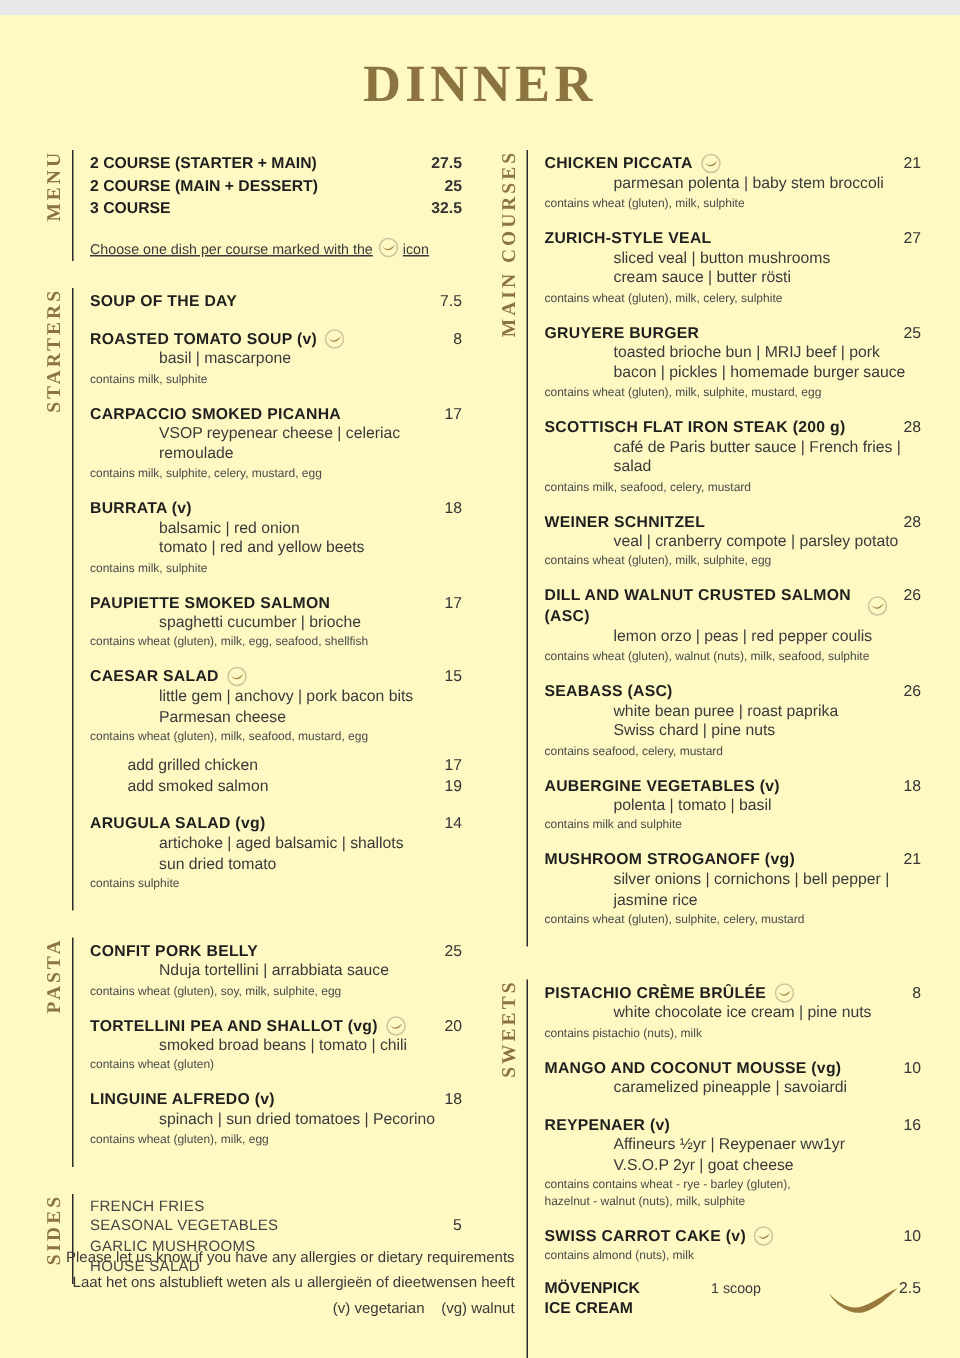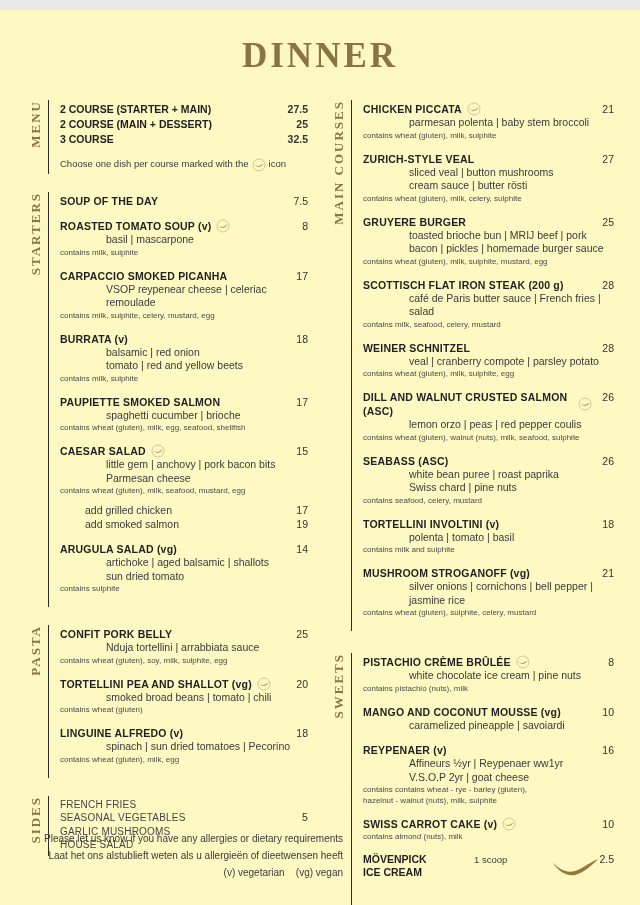--- a/index.html
+++ b/index.html
@@ -22,21 +22,21 @@
   .side-label {
     position:absolute; top:0; left:3px;
     transform-origin:0 0; transform:rotate(-90deg) translateX(-100%);
     white-space:nowrap;
     font-family:"Liberation Serif", serif; font-weight:700;
     font-size:13px; letter-spacing:2px; color:#8c7440;
   }
   .section-content { flex:1; border-left:1.2px solid #2b2b2b; padding:2px 0 2px 11px; min-height:56px; }
 
   .menu-row { display:flex; justify-content:space-between; font-weight:700; font-size:10.5px; line-height:15px; color:#1f1f1f; }
-  .menu-note { margin-top:11px; font-size:9.5px; color:#3a3a3a; display:flex; align-items:flex-start; gap:3px; }
+  .menu-note { margin-top:11px; font-size:9.5px; color:#3a3a3a; display:flex; align-items:flex-end; gap:3px;text-decoration:underline; }
 
   .item { margin-bottom:11px; }
   .item-head { display:flex; justify-content:space-between; align-items:flex-start; line-height:14px; }
   .item-name { font-weight:700; font-size:10.5px; letter-spacing:0.2px; color:#1f1f1f; display:flex; align-items:center; gap:5px; }
   .item-price { font-size:10.5px; color:#333; margin-left:10px; white-space:nowrap; }
   .item-desc { font-size:10.5px; color:#3a3a3a; line-height:13.5px;padding-left:46px; }
   .item-desc i { font-style:italic; }
   .item-allerg { font-size:8px; color:#4a4a4a; line-height:10px; margin-top:1px; }
   .addons { margin:7px 0 1px 25px; }
   .addon-row { display:flex; justify-content:space-between; font-size:10.5px; color:#3a3a3a; line-height:14px; }
@@ -290,21 +290,21 @@
             <div class="item-head">
               <span class="item-name">SEABASS (ASC)</span>
               <span class="item-price">26</span>
             </div>
             <div class="item-desc">white bean puree | roast paprika</div>
             <div class="item-desc">Swiss chard | pine nuts</div>
             <div class="item-allerg">contains seafood, celery, mustard</div>
           </div>
           <div class="item">
             <div class="item-head">
-              <span class="item-name">TORTELLINI INVOLTINI (v)</span>
+              <span class="item-name">AUBERGINE VEGETABLES (v)</span>
               <span class="item-price">18</span>
             </div>
             <div class="item-desc">polenta | tomato | basil</div>
             <div class="item-allerg">contains milk and sulphite</div>
           </div>
           <div class="item">
             <div class="item-head">
               <span class="item-name">MUSHROOM STROGANOFF (vg)</span>
               <span class="item-price">21</span>
             </div>
@@ -370,20 +370,20 @@
               <div class="sg-price">7</div>
             </div>
           </div>
         </div>
       </div>
     </div>
 
   <div class="footer">
     <div>Please let us know if you have any allergies or dietary requirements</div>
     <div>Laat het ons alstublieft weten als u allergieën of dieetwensen heeft</div>
-    <div>(v) vegetarian    (vg) vegan</div>
+    <div>(v) vegetarian    (vg) walnut</div>
   </div>
 
   <svg class="brand-logo" viewBox="0 0 100 44">
     <path d="M1 12 C12 24 24 30 36 28 C50 25 62 14 80 6 C70 16 56 30 40 34 C25 37 9 26 1 12 Z" fill="#96793b"></path>
     <path d="M36 28 C30 31 20 30 12 24 C20 32 30 34 38 31 Z" fill="#96793b"></path>
   </svg>
 </div>
 
 </body></html>

